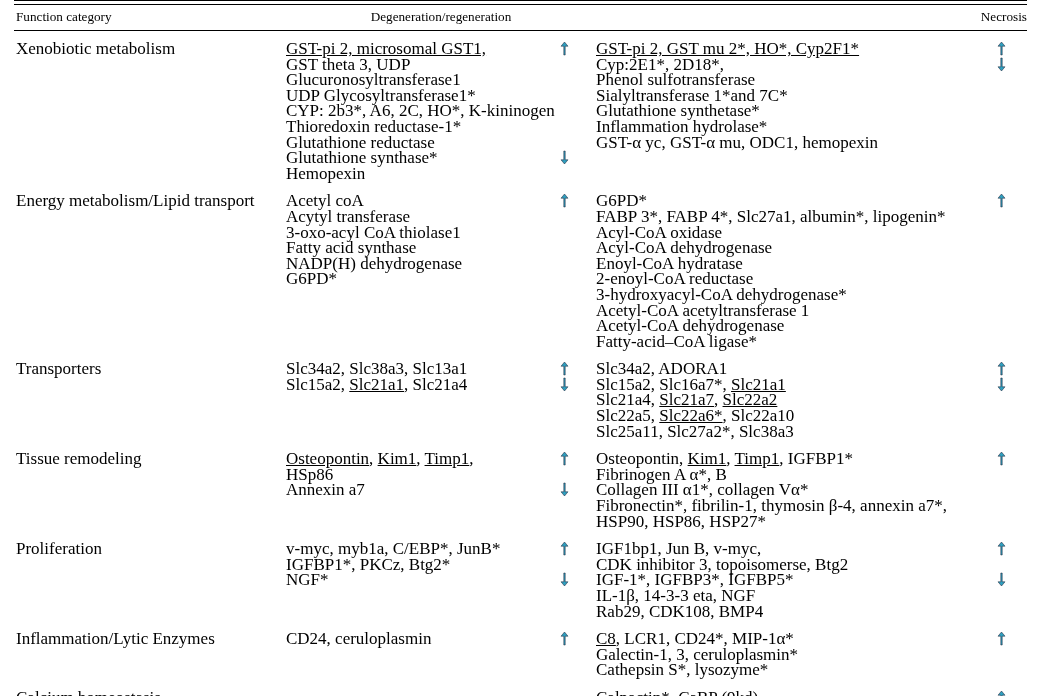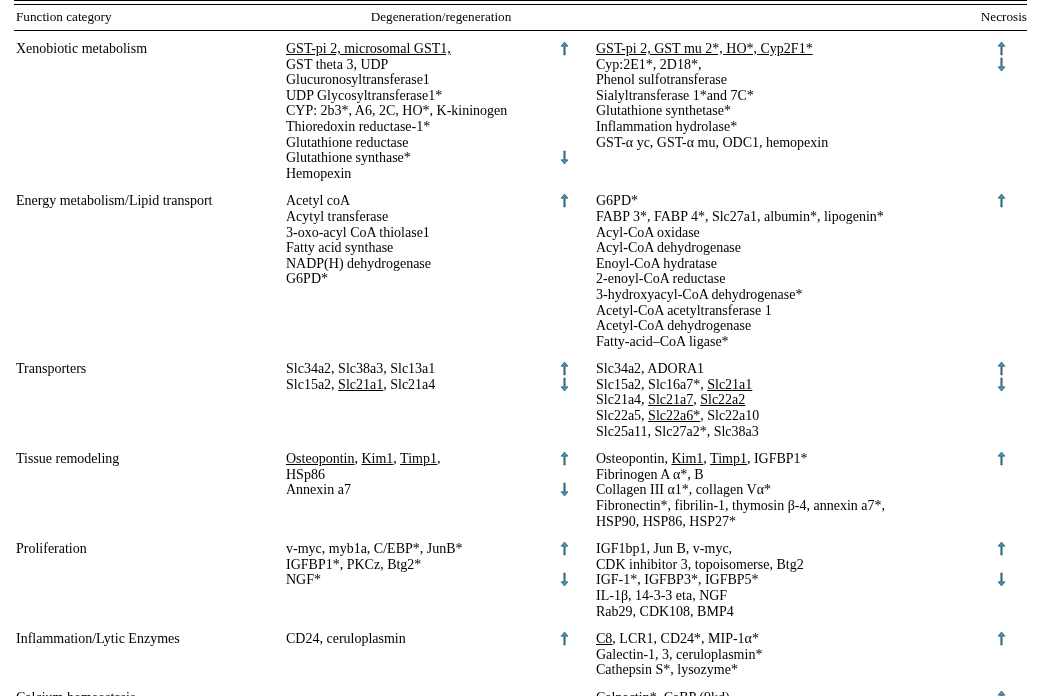--- a/index.html
+++ b/index.html
@@ -36,21 +36,21 @@
     font-size: 13.2px;
     padding: 4px 0 5px 0;
     vertical-align: bottom;
   }
   th.c-cat { text-align: left; padding-left: 2px; }
   th.c-deg { text-align: center; }
   th.c-nec { text-align: right; }
 
   td {
     vertical-align: top;
-    font-size: 14px;
+    font-size: 17px;
     line-height: 15.6px;
     padding: 0;
   }
   td.cat {
     padding-left: 2px;
     padding-top: 4px;
     white-space: nowrap;
   }
   td.genes {
     padding-top: 4px;

